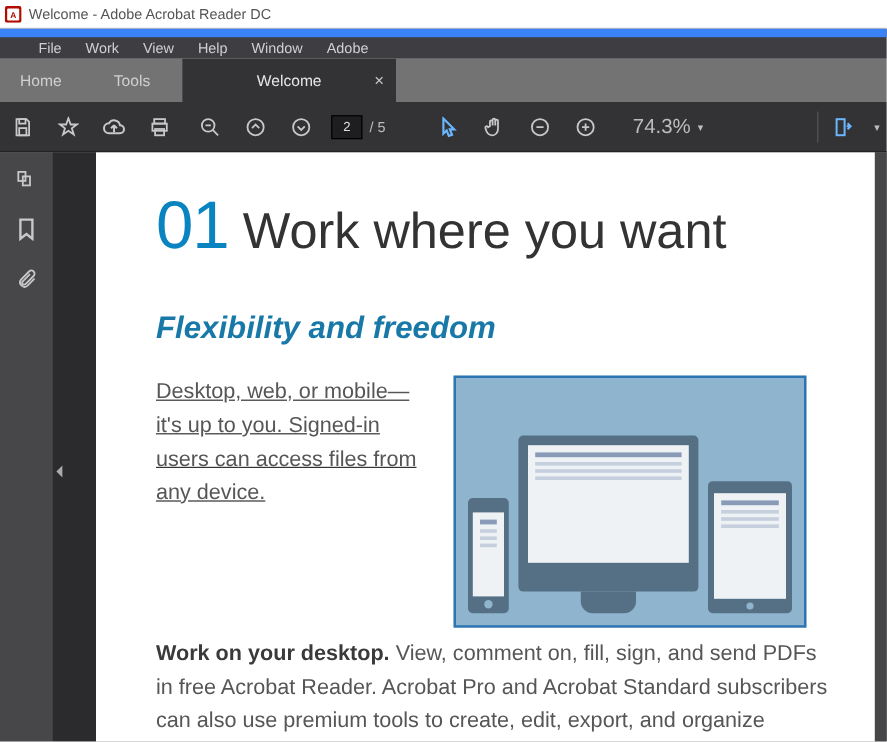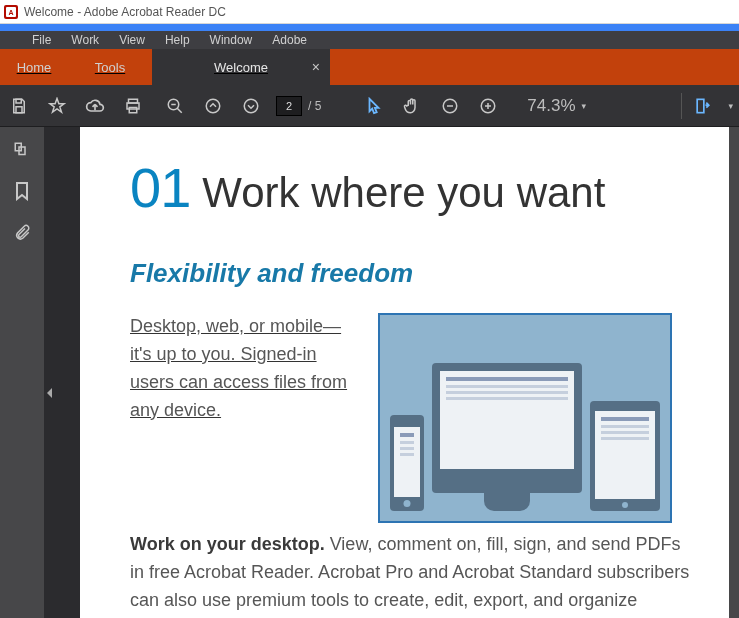--- a/index.html
+++ b/index.html
@@ -8,21 +8,21 @@
   
   .titlebar { height: 24px; background: #fff; border-bottom: 1px solid #d7d7d7; display: flex; align-items: center; padding-left: 4px; gap: 6px; }
   .titlebar .app-icon { width: 14px; height: 14px; }
   .titlebar .title { font-size: 12px; color: #555; }
 
   
   .menubar { height: 25px; background: #3e3e42; display: flex; align-items: center; padding-left: 24px; gap: 4px; border-top: 7px solid #3b82f6; }
   .menubar .menu { color: #d0d0d0; font-size: 12px; padding: 3px 8px; cursor: default; }
 
   
-  .tabbar { height: 36px; background: #c2410c; display: flex; align-items: center; text-decoration: underline; }
+  .tabbar { height: 36px; background: #737373; display: flex; align-items: center; }
   .tabbar .tab { height: 36px; display: flex; align-items: center; justify-content: center; font-size: 13px; color: #d0d0d0; }
   .tabbar .tab.home { width: 68px; }
   .tabbar .tab.tools { width: 84px; }
   .tabbar .tab.doc { flex: 0 0 178px; background: #333336; color: #e6e6e6; display: flex; align-items: center; justify-content: center; position: relative; }
   .tabbar .tab.doc .close { position: absolute; right: 10px; color: #c8c8c8; font-size: 14px; line-height: 1; }
 
   
   .toolbar { height: 42px; background: #333336; position: relative; display: flex; align-items: center; border-bottom: 1px solid #1e1e20; }
   .toolbar .ico { width: 22px; height: 22px; display: flex; align-items: center; justify-content: center; color: #c8c8c8; }
   .toolbar .btn { width: 38px; height: 42px; display: flex; align-items: center; justify-content: center; cursor: default; }

